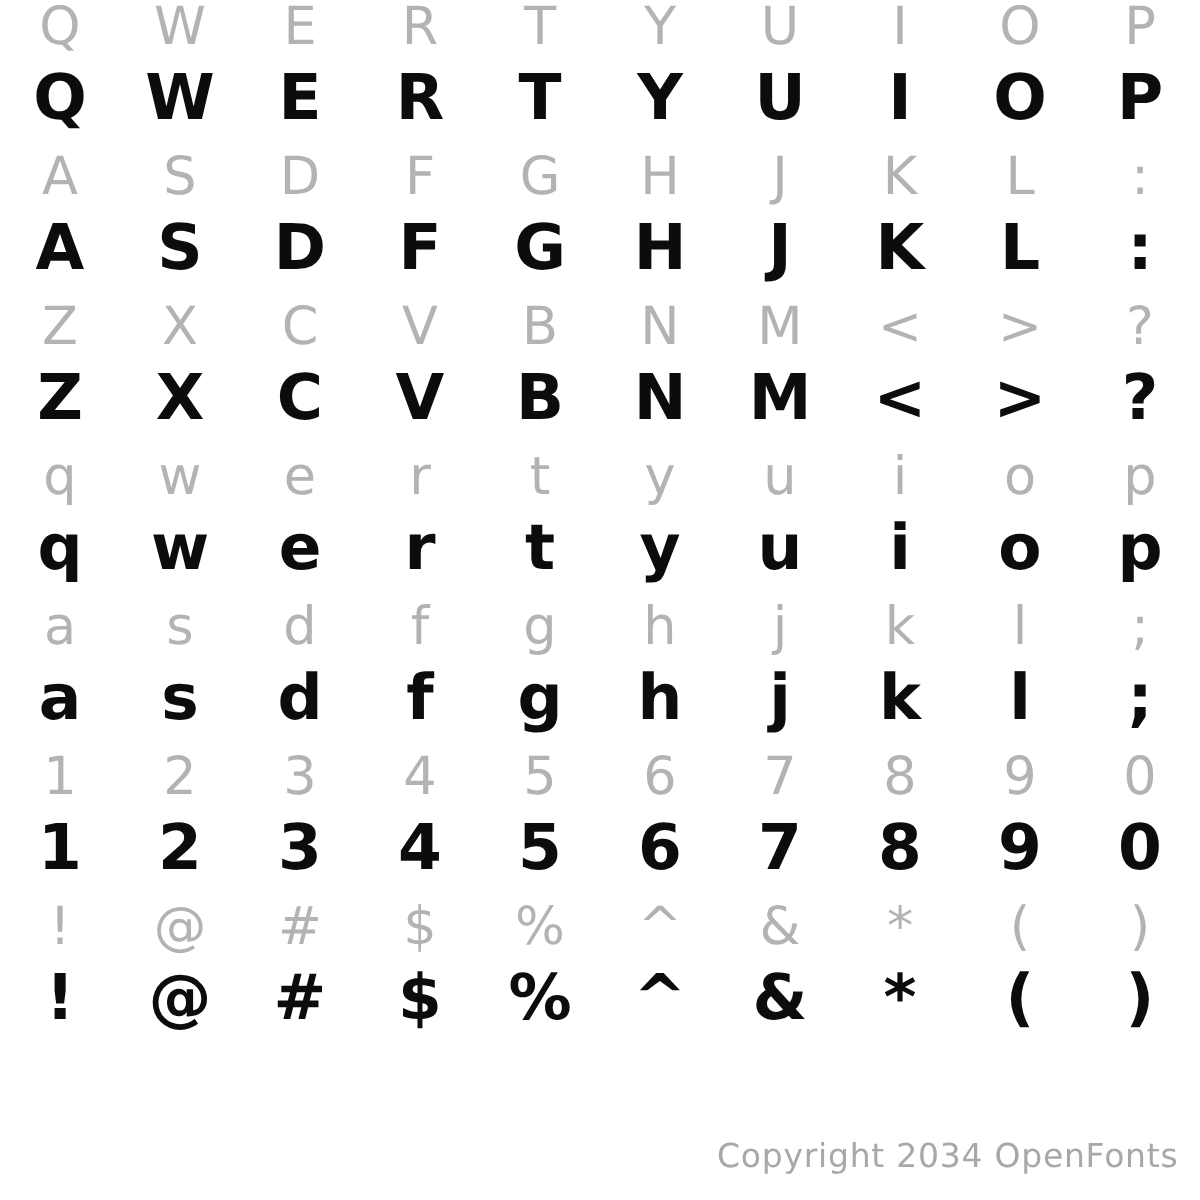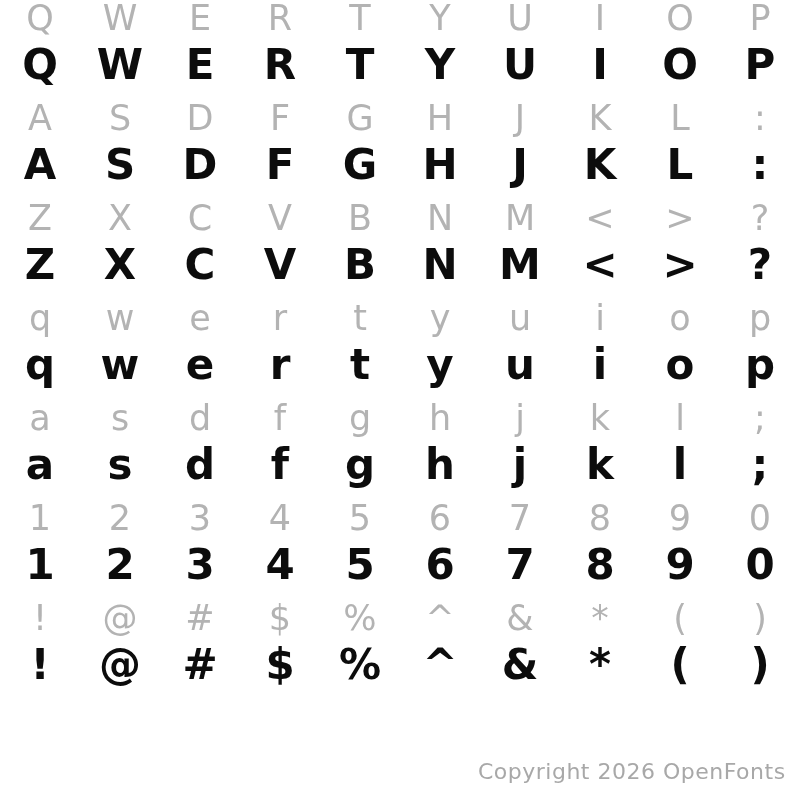--- a/index.html
+++ b/index.html
@@ -218,14 +218,14 @@
         <span class="cell">#</span>
         <span class="cell">$</span>
         <span class="cell">%</span>
         <span class="cell">^</span>
         <span class="cell">&amp;</span>
         <span class="cell">*</span>
         <span class="cell">(</span>
         <span class="cell">)</span>
       </div>
     </div>
-  <div class="footer-copyright">Copyright 2026 OpenFonts</div>
+  <div class="footer-copyright">Copyright 2034 OpenFonts</div>
 </div>
 
 </body></html>

